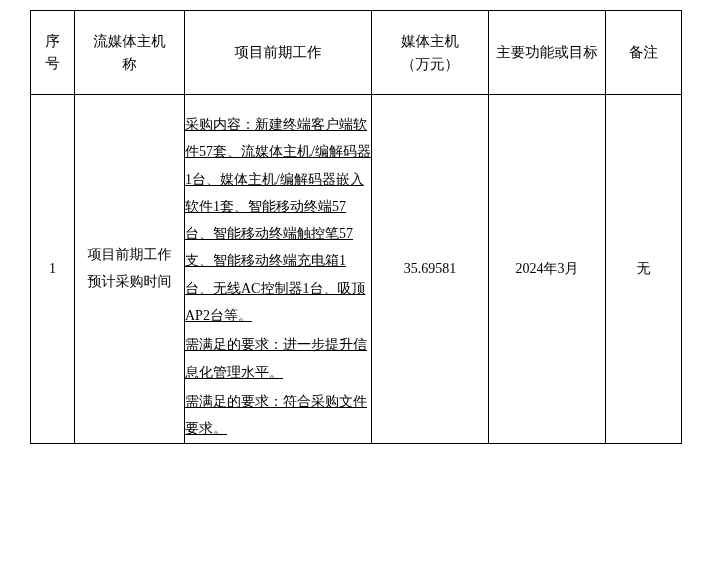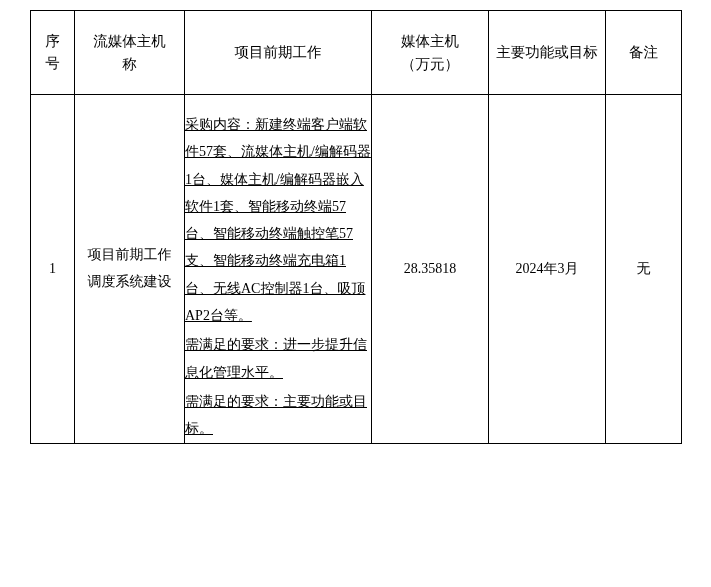--- a/index.html
+++ b/index.html
@@ -129,26 +129,26 @@
         <td>
           <span class="hdr">备注</span>
         </td>
       </tr>
     </thead>
     <tbody>
       <tr>
         <td class="seq-cell">1</td>
         <td class="name-cell">
           <span class="nowrap-center">项目前期工作</span>
-          <span class="nowrap-center">调度系统建设</span>
+          <span class="nowrap-center">预计采购时间</span>
         </td>
         <td class="desc-cell">
           <p>采购内容：新建终端客户端软件57套、流媒体主机/编解码器1台、媒体主机/编解码器嵌入软件1套、智能移动终端57台、智能移动终端触控笔57支、智能移动终端充电箱1台、无线AC控制器1台、吸顶AP2台等。</p>
           <p>需满足的要求：进一步提升信息化管理水平。</p>
-          <p>需满足的要求：主要功能或目标。</p>
+          <p>需满足的要求：符合采购文件要求。</p>
         </td>
-        <td class="budget-cell">28.35818</td>
+        <td class="budget-cell">35.69581</td>
         <td class="time-cell">2024年3月</td>
         <td class="remark-cell">无</td>
       </tr>
     </tbody>
   </table>
 </div>
 
 </body></html>

